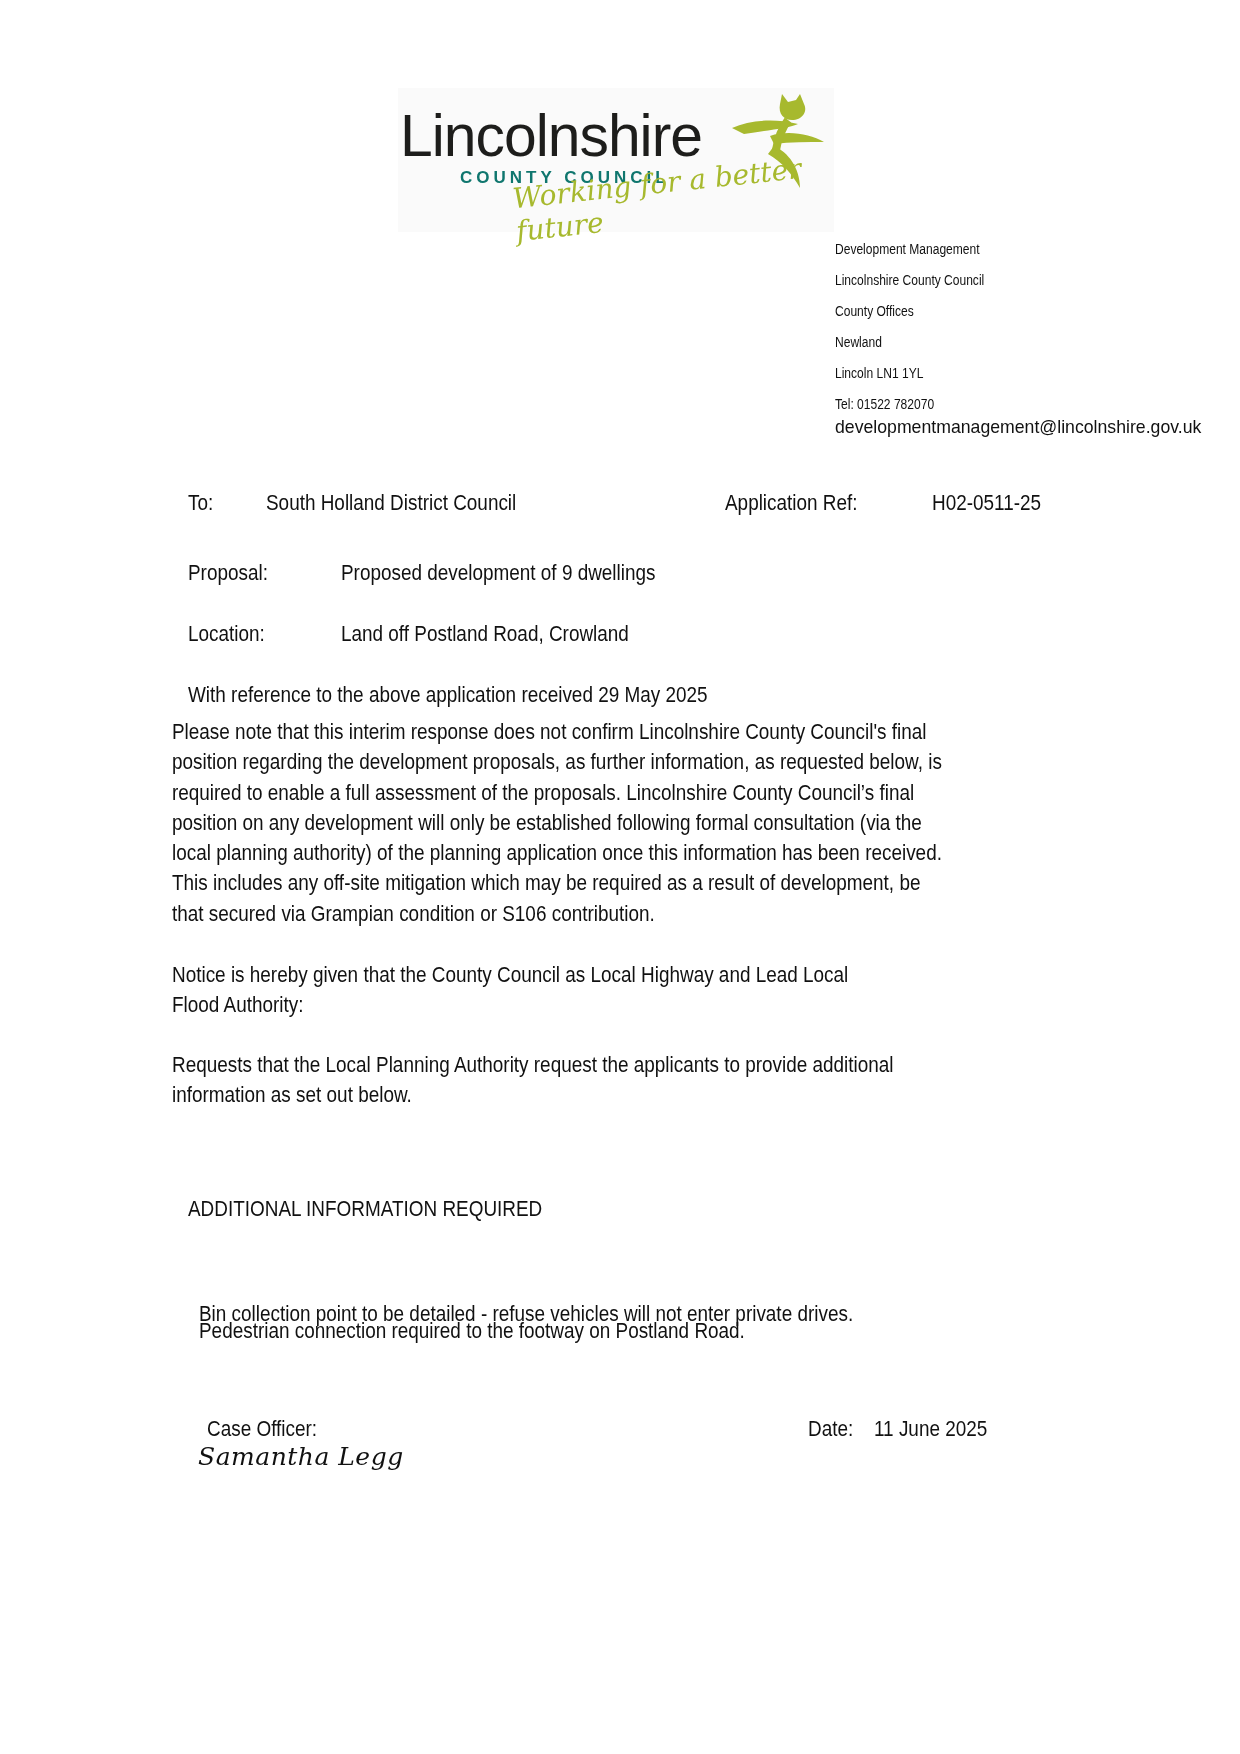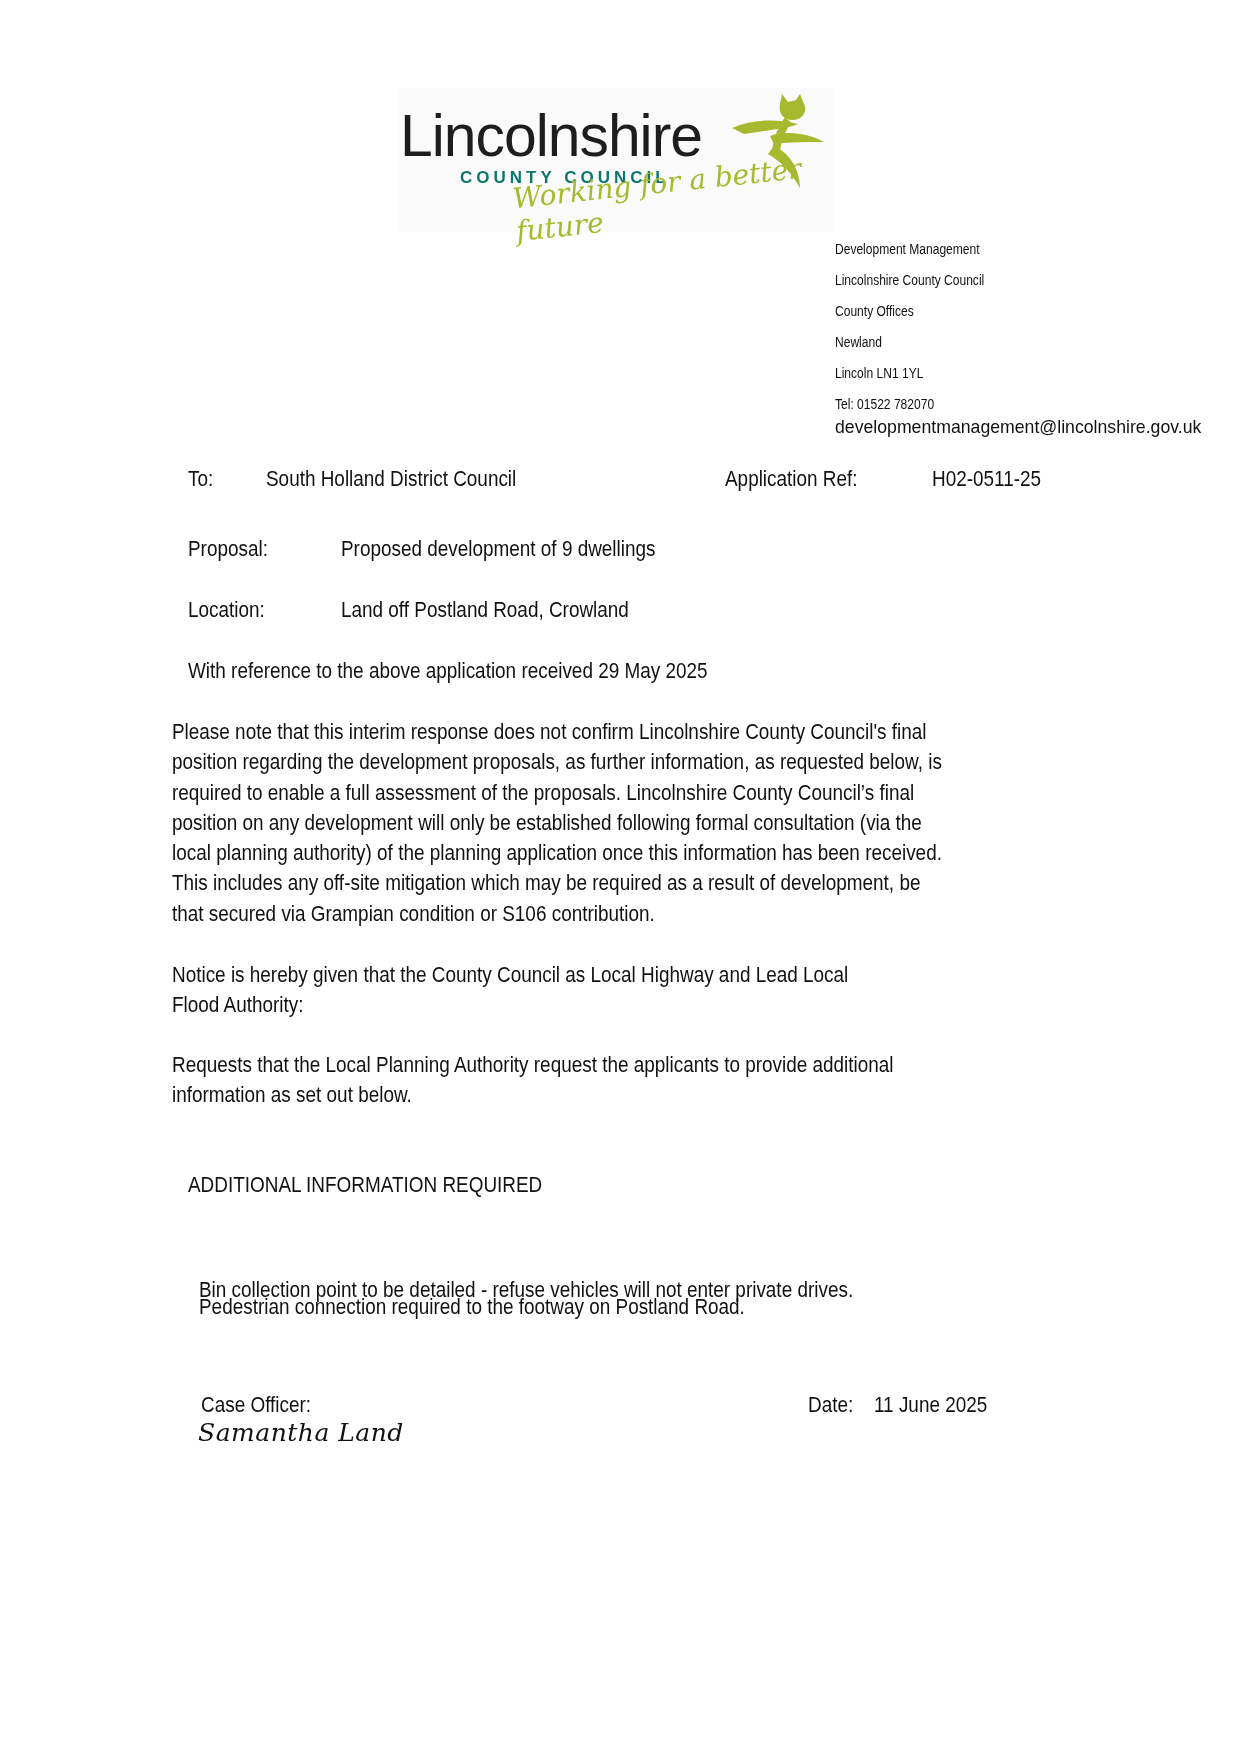--- a/index.html
+++ b/index.html
@@ -8,21 +8,21 @@
       background: #ffffff;
     }
     body {
       width: 1240px;
       height: 1754px;
       position: relative;
       overflow: hidden;
       font-family: "Liberation Sans", sans-serif;
       color: #111111;
     }
-    .abs { position: absolute; white-space: nowrap; }
+    .abs { position: absolute; white-space: nowrap; margin-top: 24px; }
     .txt {
       font-size: 22px;
       line-height: 30px;
       transform-origin: left top;
     }
     .cond { display: inline-block; transform: scaleX(0.86); transform-origin: left center; }
     .bold { font-weight: normal; }
 
     
     .logo {
@@ -162,16 +162,16 @@
 
 <div class="para bold" style="top:1050px;">
   <span class="l"><span class="cond">Requests that the Local Planning Authority request the applicants to provide additional</span></span>
   <span class="l"><span class="cond">information as set out below.</span></span>
 </div>
 
 <div class="abs txt" style="left:188px; top:1170px;"><span class="cond">ADDITIONAL INFORMATION REQUIRED</span></div>
 <div class="abs txt" style="left:199px; top:1275px;"><span class="cond">Bin collection point to be detailed - refuse vehicles will not enter private drives.</span></div>
 <div class="abs txt" style="left:199px; top:1292px;"><span class="cond">Pedestrian connection required to the footway on Postland Road.</span></div>
 
-<div class="abs txt" style="left:201px; top:1390px;"><span class="cond">Case Officer:</span></div>
-<div class="abs sig" style="left:198px; top:1418px;">Samantha Land</div>
+<div class="abs txt" style="left:207px; top:1390px;"><span class="cond">Case Officer:</span></div>
+<div class="abs sig" style="left:198px; top:1418px;">Samantha Legg</div>
 <div class="abs txt" style="left:808px; top:1390px;"><span class="cond">Date:</span></div>
 <div class="abs txt" style="left:874px; top:1390px;"><span class="cond">11 June 2025</span></div>
 
 </body></html>

